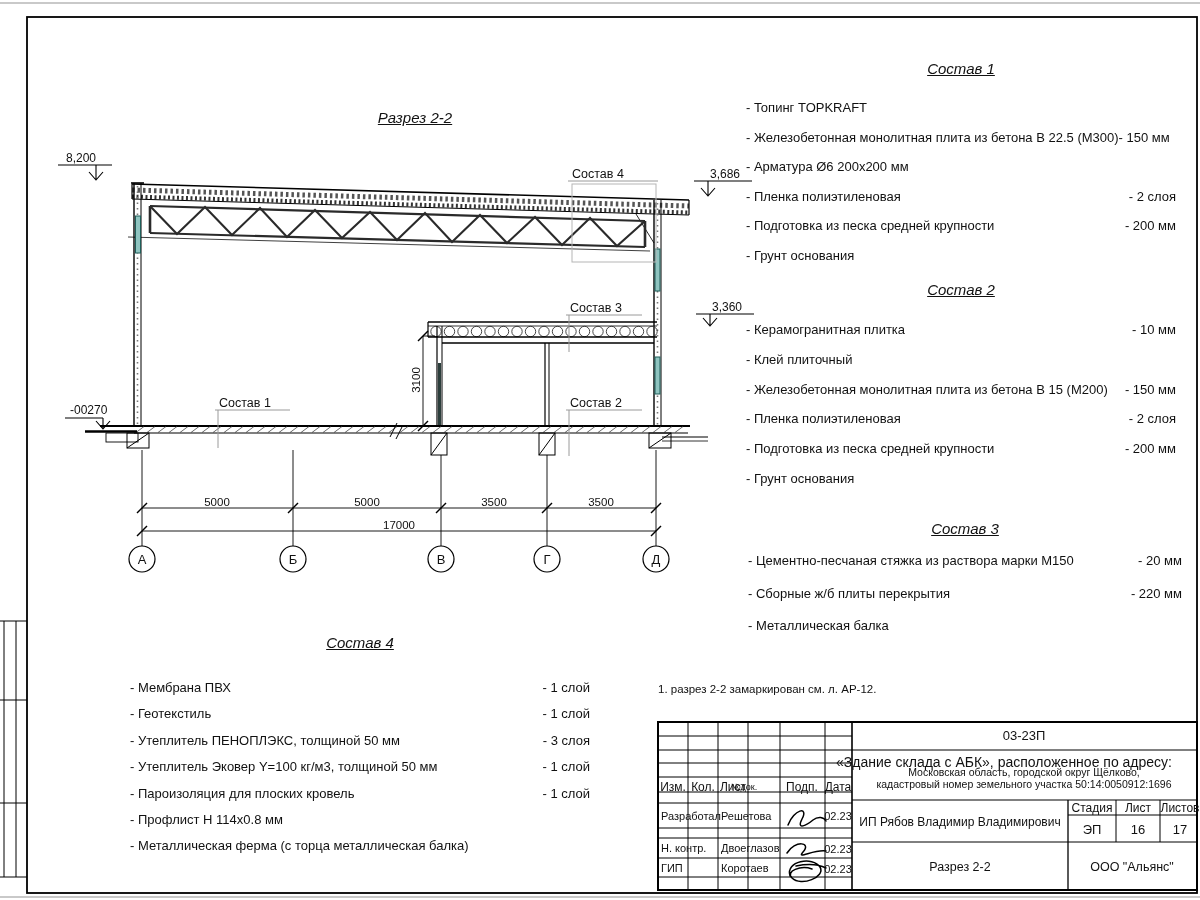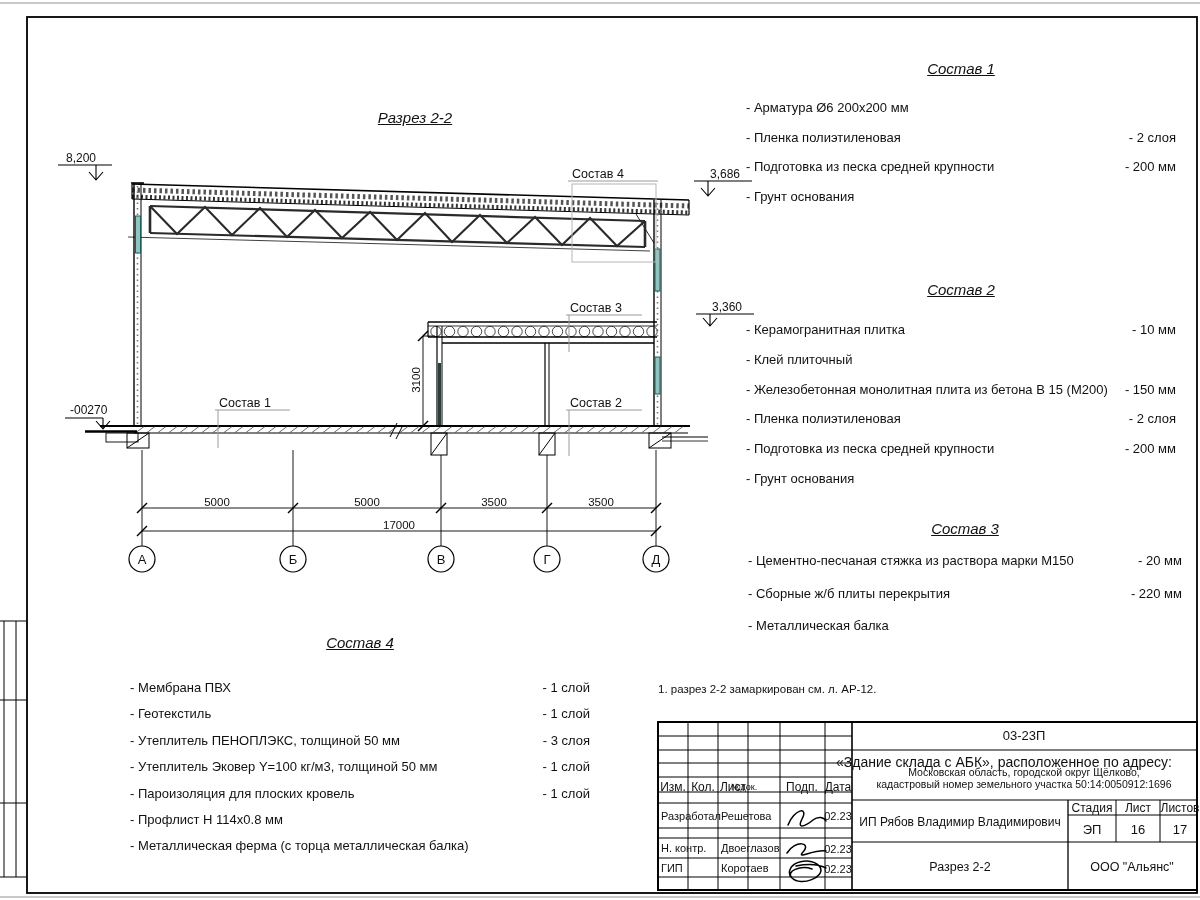--- a/index.html
+++ b/index.html
@@ -291,20 +291,28 @@
 <div class="t ctr" style="left:441px;top:552px;font-size:13px">В</div>
 <div class="t ctr" style="left:547px;top:552px;font-size:13px">Г</div>
 <div class="t ctr" style="left:656px;top:552px;font-size:13px">Д</div>
 
 <div class="t" style="left:658px;top:683px;font-size:11.5px">1. разрез 2-2 замаркирован см. л. АР-12.</div>
 
 <div class="comp" style="left:746px;top:60px;width:430px;--rh:29.6px;--mt:23px">
   <div class="comp-title">Состав 1</div>
   <div class="comp-list">
 
+  <div class="comp-row">
+      <span>- Топинг TOPKRAFT</span>
+      <span></span>
+    </div>
+        <div class="comp-row">
+      <span>- Железобетонная  монолитная плита из бетона  В 22.5 (М300)- 150 мм</span>
+      <span></span>
+    </div>
         <div class="comp-row">
       <span>- Арматура Ø6 200x200 мм</span>
       <span></span>
     </div>
         <div class="comp-row">
       <span>- Пленка полиэтиленовая</span>
       <span>-  2 слоя</span>
     </div>
         <div class="comp-row">
       <span>- Подготовка из песка средней  крупности</span>

